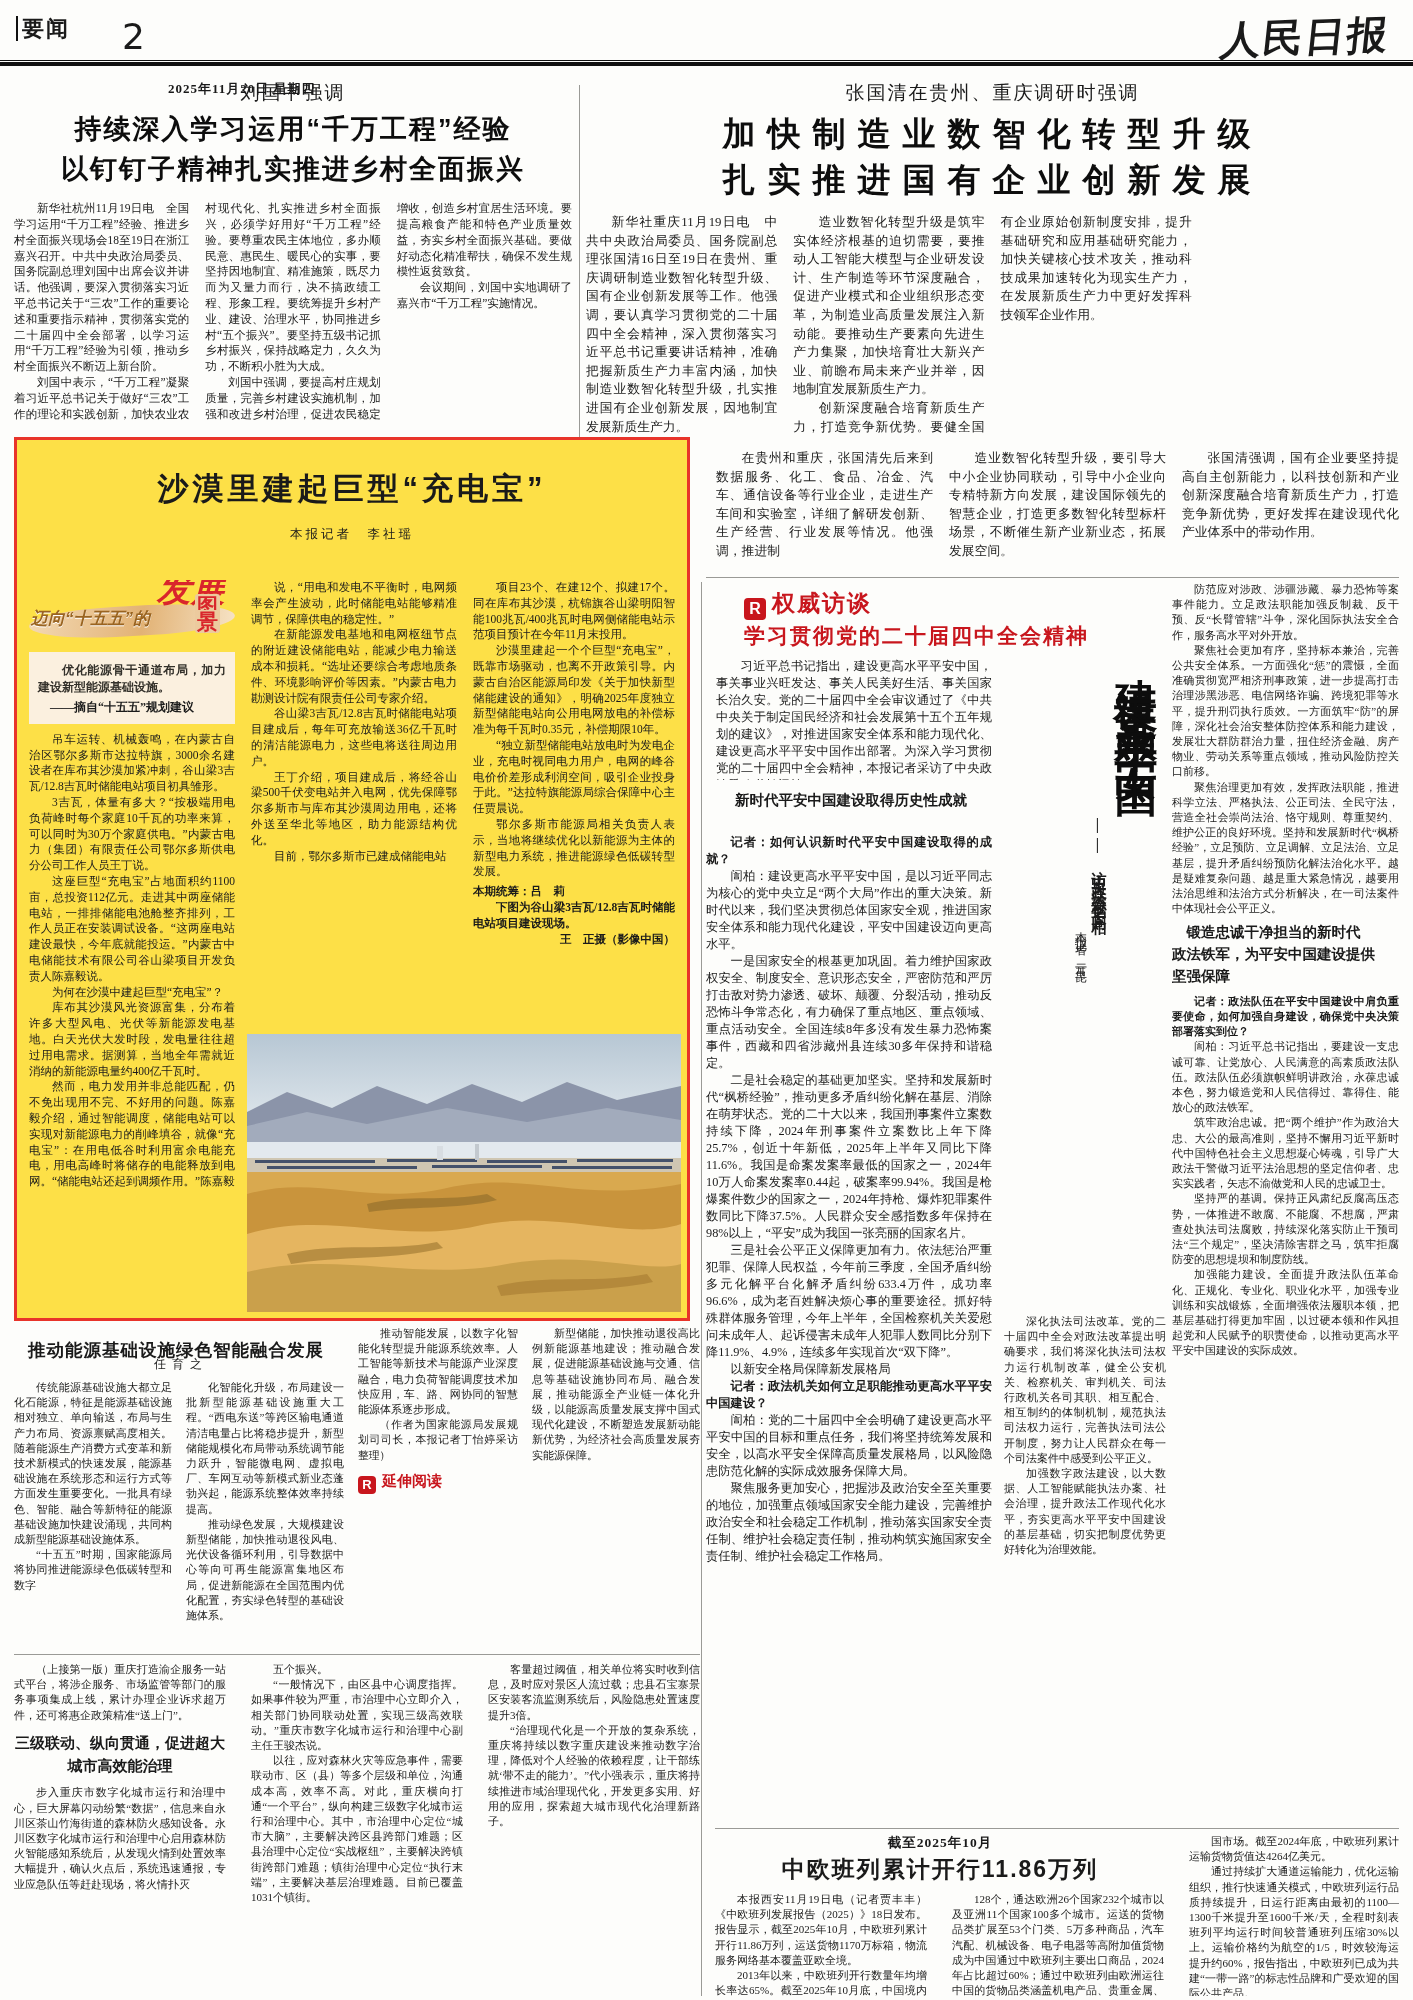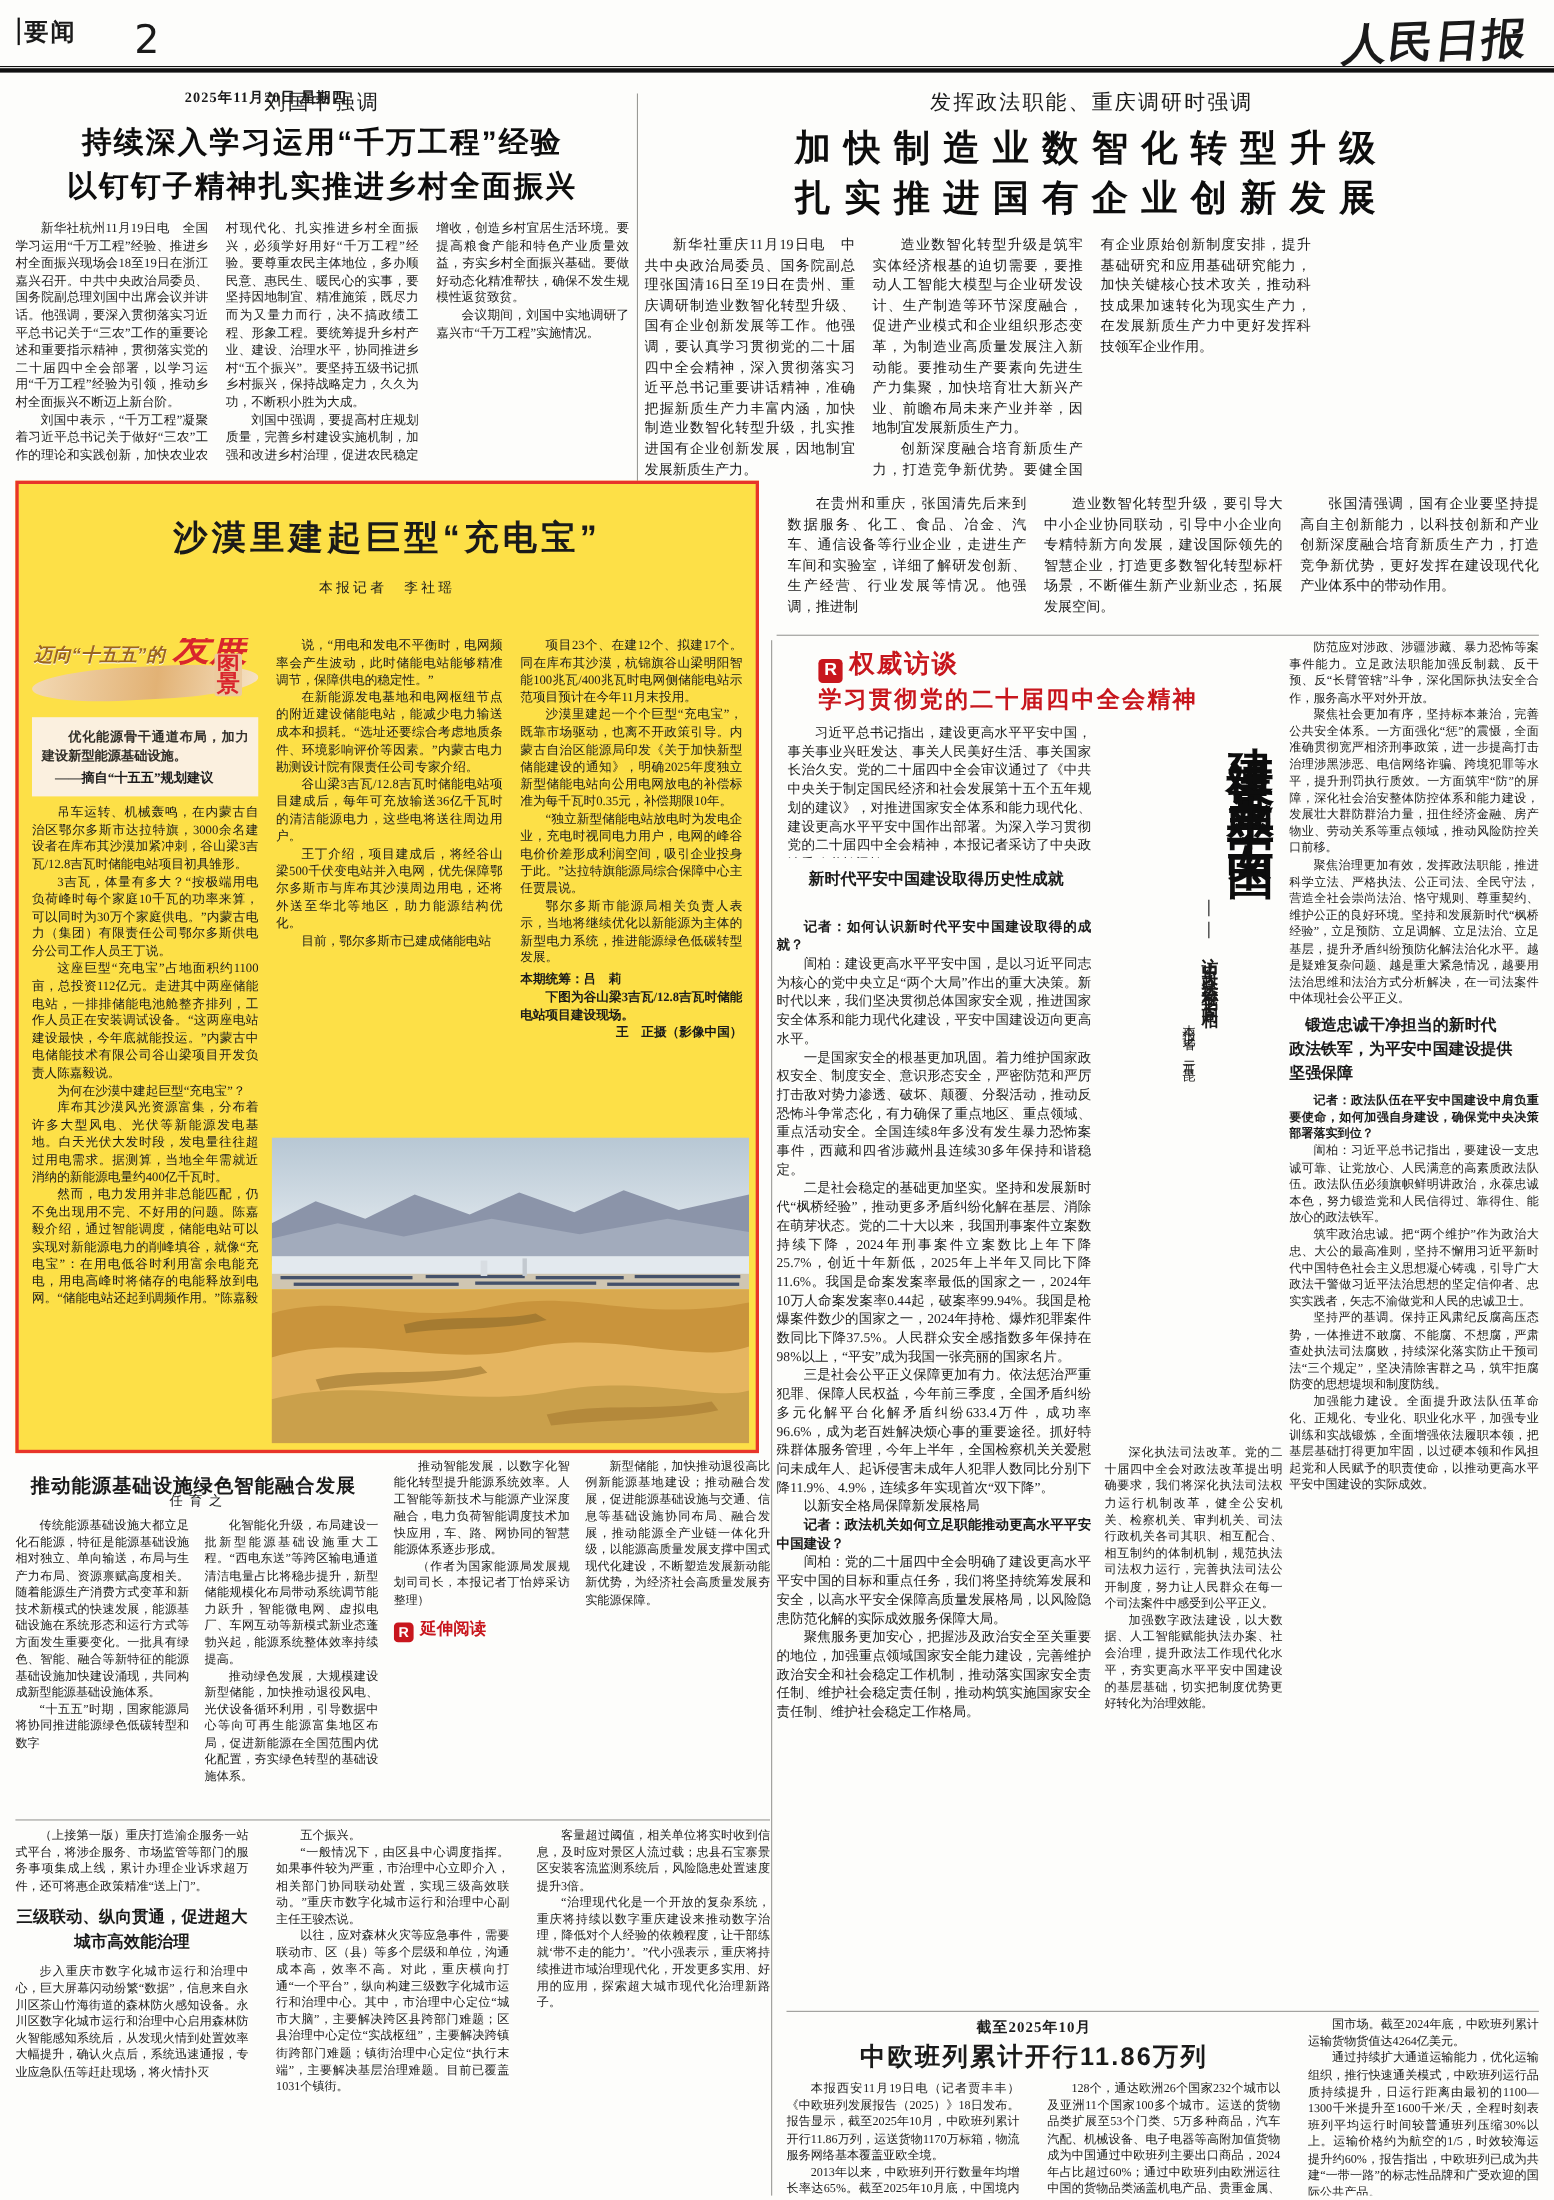--- a/index.html
+++ b/index.html
@@ -31,21 +31,21 @@
   .hrule{position:absolute;height:1px;background:#9a9a96;}
   
   #feature{position:absolute;left:14px;top:437px;width:670px;height:878px;
      border:3px solid #e8342a;background:#fde047;}
   #feature-title{position:absolute;left:0;top:28px;width:100%;text-align:center;
      font-family:"Liberation Sans","DejaVu Sans",sans-serif;font-weight:bold;font-size:31px;letter-spacing:4px;}
   #feature-byline{position:absolute;left:0;top:86px;width:100%;text-align:center;font-size:12.5px;letter-spacing:3px;}
   .slogan{position:relative;height:64px;margin-bottom:8px;}
   .slogan-band{position:absolute;left:0;top:26px;width:100%;height:30px;border-radius:50%/60%;
      background:linear-gradient(100deg,#f3d9b4,#e2b275 55%,#f6e3c6);transform:rotate(-3deg);}
-  .slogan-pre{position:absolute;left:2px;top:8px;font-family:"Liberation Sans",sans-serif;font-weight:bold;
+  .slogan-pre{position:absolute;left:2px;top:31px;font-family:"Liberation Sans",sans-serif;font-weight:bold;
      font-style:italic;font-size:17px;color:#9a6420;text-shadow:0 1px 0 #fff;}
   .slogan-fa{position:absolute;left:128px;top:2px;font-family:"Liberation Sans",sans-serif;font-weight:bold;
      font-style:italic;font-size:34px;color:#d9262c;}
   .slogan-tu{position:absolute;left:164px;top:18px;font-family:"Liberation Sans",sans-serif;font-weight:bold;
      font-size:21px;color:#d9262c;}
   .slogan-tu span{background:#ecca9e;padding:0 2px;border-radius:3px;margin-left:2px;}
   #quote-box{background:#fbf0df;padding:10px 9px 8px 9px;margin-bottom:8px;}
   #quote-text{font-size:12px;line-height:17px;font-weight:bold;color:#33302a;text-indent:2em;margin:0;}
   #quote-src{font-size:12px;font-weight:bold;margin:4px 0 0 0;text-align:left;text-indent:1em;}
   .capline{font-weight:bold;text-indent:0;}
@@ -94,21 +94,21 @@
     <div class="flow fs115" style="margin-top:14px;height:232px;column-count:3;column-gap:16px;">
         <p class="para">新华社杭州11月19日电　全国学习运用“千万工程”经验、推进乡村全面振兴现场会18至19日在浙江嘉兴召开。中共中央政治局委员、国务院副总理刘国中出席会议并讲话。他强调，要深入贯彻落实习近平总书记关于“三农”工作的重要论述和重要指示精神，贯彻落实党的二十届四中全会部署，以学习运用“千万工程”经验为引领，推动乡村全面振兴不断迈上新台阶。</p>
         <p class="para">刘国中表示，“千万工程”凝聚着习近平总书记关于做好“三农”工作的理论和实践创新，加快农业农村现代化、扎实推进乡村全面振兴，必须学好用好“千万工程”经验。要尊重农民主体地位，多办顺民意、惠民生、暖民心的实事，要坚持因地制宜、精准施策，既尽力而为又量力而行，决不搞政绩工程、形象工程。要统筹提升乡村产业、建设、治理水平，协同推进乡村“五个振兴”。要坚持五级书记抓乡村振兴，保持战略定力，久久为功，不断积小胜为大成。</p>
         <p class="para">刘国中强调，要提高村庄规划质量，完善乡村建设实施机制，加强和改进乡村治理，促进农民稳定增收，创造乡村宜居生活环境。要提高粮食产能和特色产业质量效益，夯实乡村全面振兴基础。要做好动态化精准帮扶，确保不发生规模性返贫致贫。</p>
         <p class="para">会议期间，刘国中实地调研了嘉兴市“千万工程”实施情况。</p>
       </div>
   </div>
   <div class="vrule" style="left:579px;top:85px;height:485px;"></div>
 
   <div class="abs" style="left:586px;top:80px;width:813px;">
-    <div class="eyebrow">发挥政法职能、重庆调研时强调</div>
+    <div class="eyebrow">张国清在贵州、重庆调研时强调</div>
     <div class="bigtitle" style="font-size:33px;margin-top:6px;letter-spacing:12px;">加快制造业数智化转型升级</div>
     <div class="bigtitle" style="font-size:33px;margin-top:2px;letter-spacing:12px;">扎实推进国有企业创新发展</div>
     <div class="flow fs125" style="margin-top:12px;height:228px;column-count:4;column-gap:16px;">
         <p class="para">新华社重庆11月19日电　中共中央政治局委员、国务院副总理张国清16日至19日在贵州、重庆调研制造业数智化转型升级、国有企业创新发展等工作。他强调，要认真学习贯彻党的二十届四中全会精神，深入贯彻落实习近平总书记重要讲话精神，准确把握新质生产力丰富内涵，加快制造业数智化转型升级，扎实推进国有企业创新发展，因地制宜发展新质生产力。</p>
         <p class="para">造业数智化转型升级是筑牢实体经济根基的迫切需要，要推动人工智能大模型与企业研发设计、生产制造等环节深度融合，促进产业模式和企业组织形态变革，为制造业高质量发展注入新动能。要推动生产要素向先进生产力集聚，加快培育壮大新兴产业、前瞻布局未来产业并举，因地制宜发展新质生产力。</p>
         <p class="para">创新深度融合培育新质生产力，打造竞争新优势。要健全国有企业原始创新制度安排，提升基础研究和应用基础研究能力，加快关键核心技术攻关，推动科技成果加速转化为现实生产力，在发展新质生产力中更好发挥科技领军企业作用。</p>
       </div>
     <div class="flow fs125" style="margin-top:8px;margin-left:130px;height:126px;column-count:3;column-gap:16px;">
         <p class="para">在贵州和重庆，张国清先后来到数据服务、化工、食品、冶金、汽车、通信设备等行业企业，走进生产车间和实验室，详细了解研发创新、生产经营、行业发展等情况。他强调，推进制</p>
         <p class="para">造业数智化转型升级，要引导大中小企业协同联动，引导中小企业向专精特新方向发展，建设国际领先的智慧企业，打造更多数智化转型标杆场景，不断催生新产业新业态，拓展发展空间。</p>

